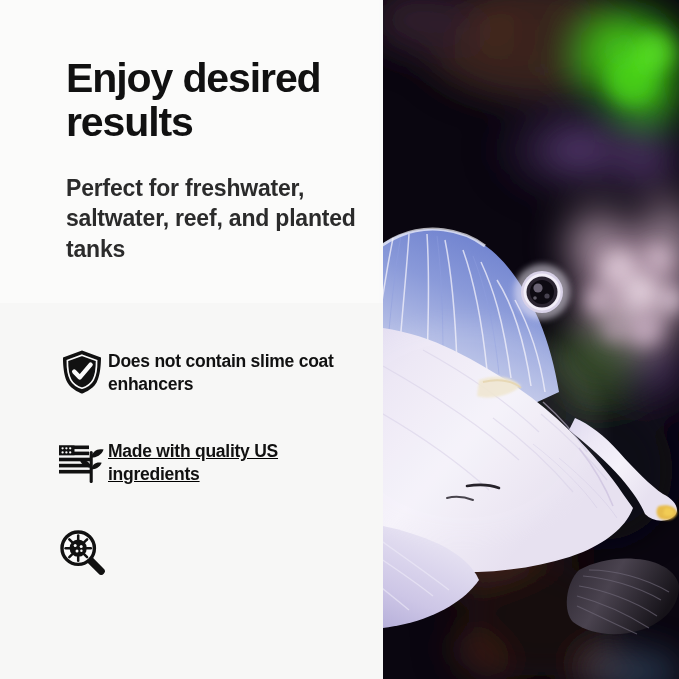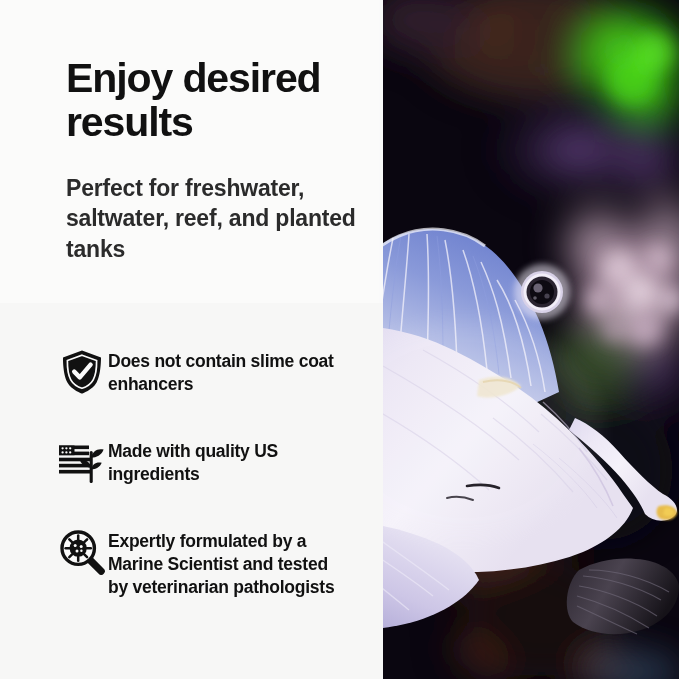--- a/index.html
+++ b/index.html
@@ -91,21 +91,21 @@
     line-height: 1.32;
     font-weight: 700;
     letter-spacing: -0.25px;
     color: #111111;
     max-width: 232px;
     padding-top: 3px;
   }
 
   
   .feature-1 { margin-top: 2px; }
-  .feature-2 { margin-top: 8px; }
+  .feature-2 { margin-top: 8px; text-decoration: underline; }
   .feature-3 { margin-top: 8px; }
 
   
   .photo-panel {
     position: relative;
     width: 296px;
     height: 679px;
     flex: 0 0 296px;
     overflow: hidden;
     background: #0a0610;
@@ -198,21 +198,20 @@
 
             <circle cx="19.2" cy="19.2" r="8.6" fill="#111111"></circle>
             <g fill="#fafafa">
               <circle cx="16.2" cy="16.6" r="1.5"></circle>
               <circle cx="22.2" cy="17.4" r="1.5"></circle>
               <circle cx="18.0" cy="22.0" r="1.5"></circle>
               <circle cx="22.4" cy="21.8" r="1.2"></circle>
             </g>
           </svg>
         </div>
-        <div class="feature-text">Expertly formulated by a Marine Scientist and tested by veterinarian pathologists</div>
       </div>
 
     </div>
   </div>
 
   <div class="photo-panel">
     <svg width="296" height="679" viewBox="0 0 296 679" aria-hidden="true">
       <defs>
 
         <radialGradient id="gGreen" cx="50%" cy="50%" r="50%">

